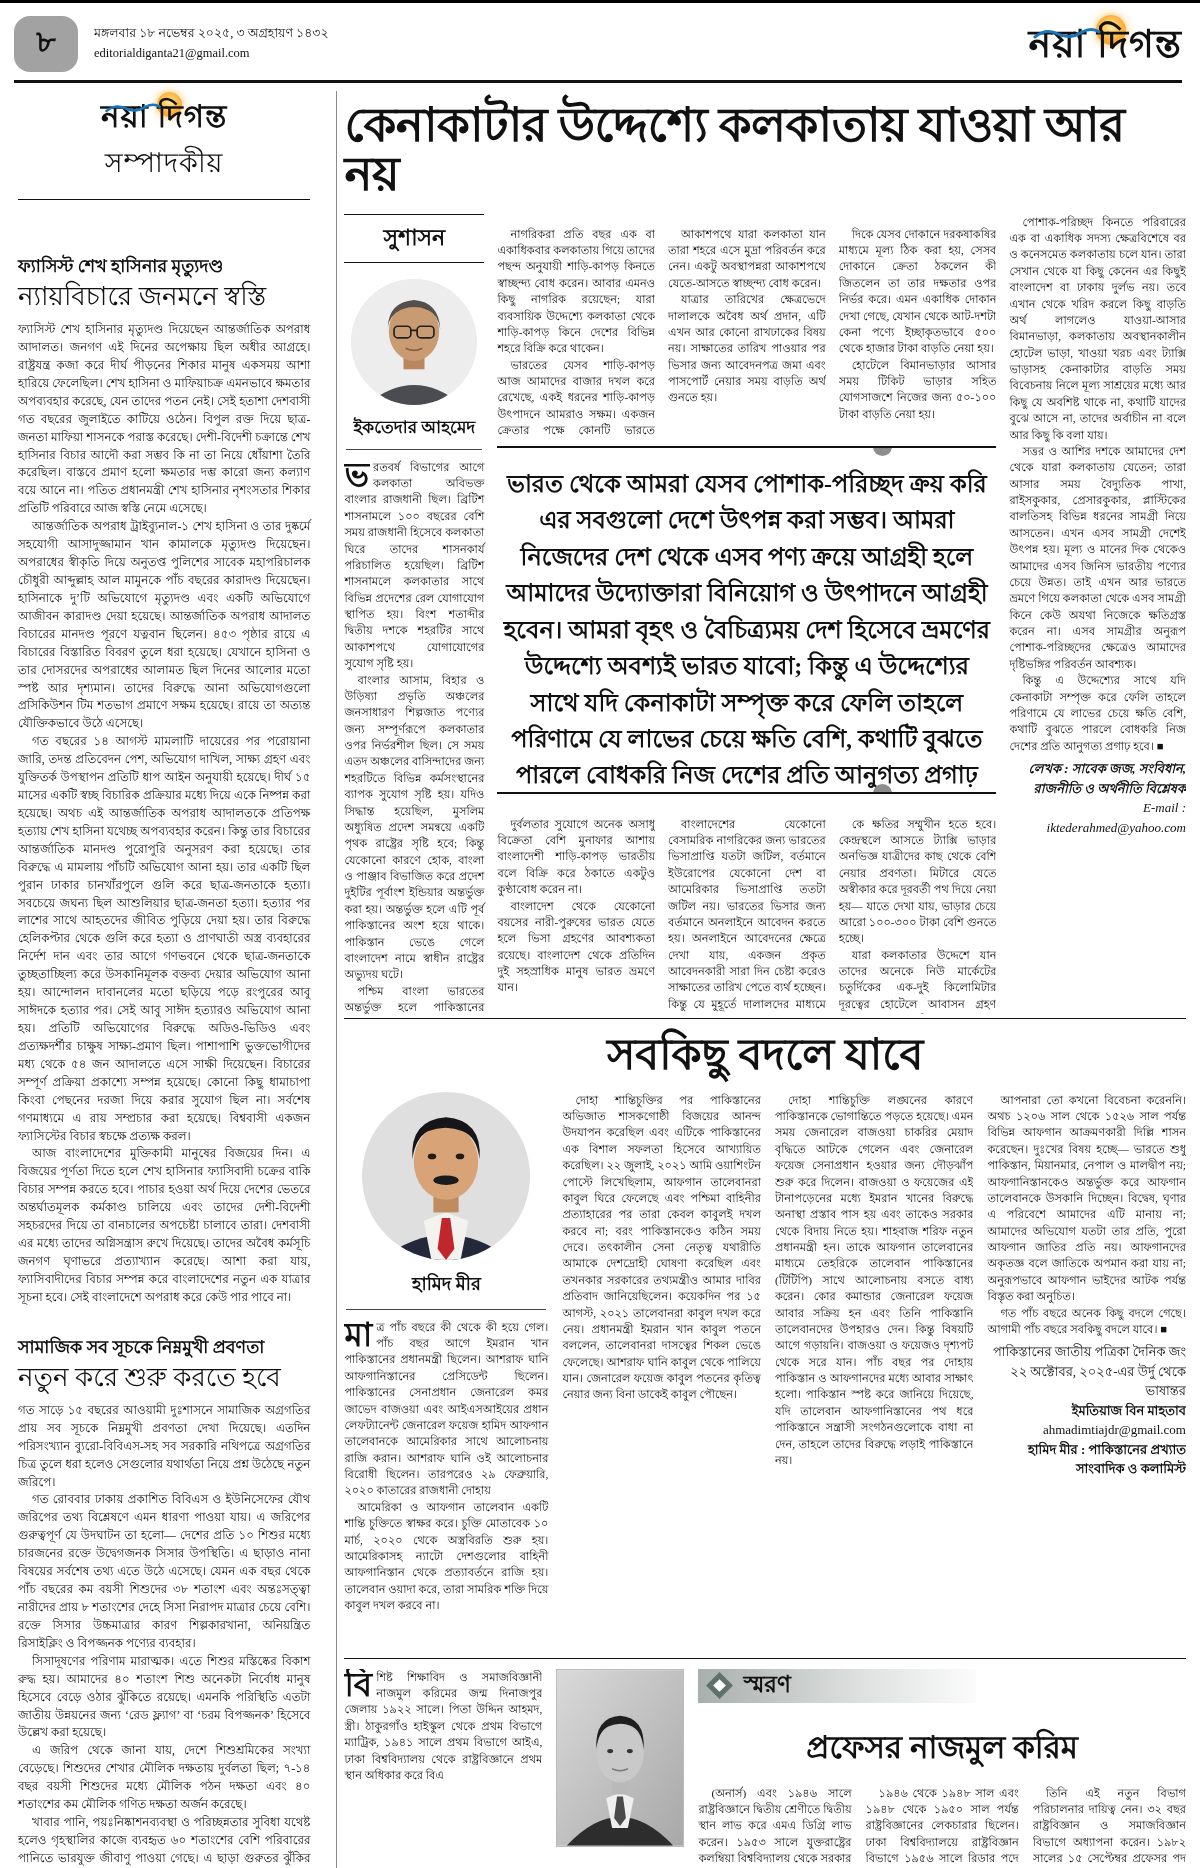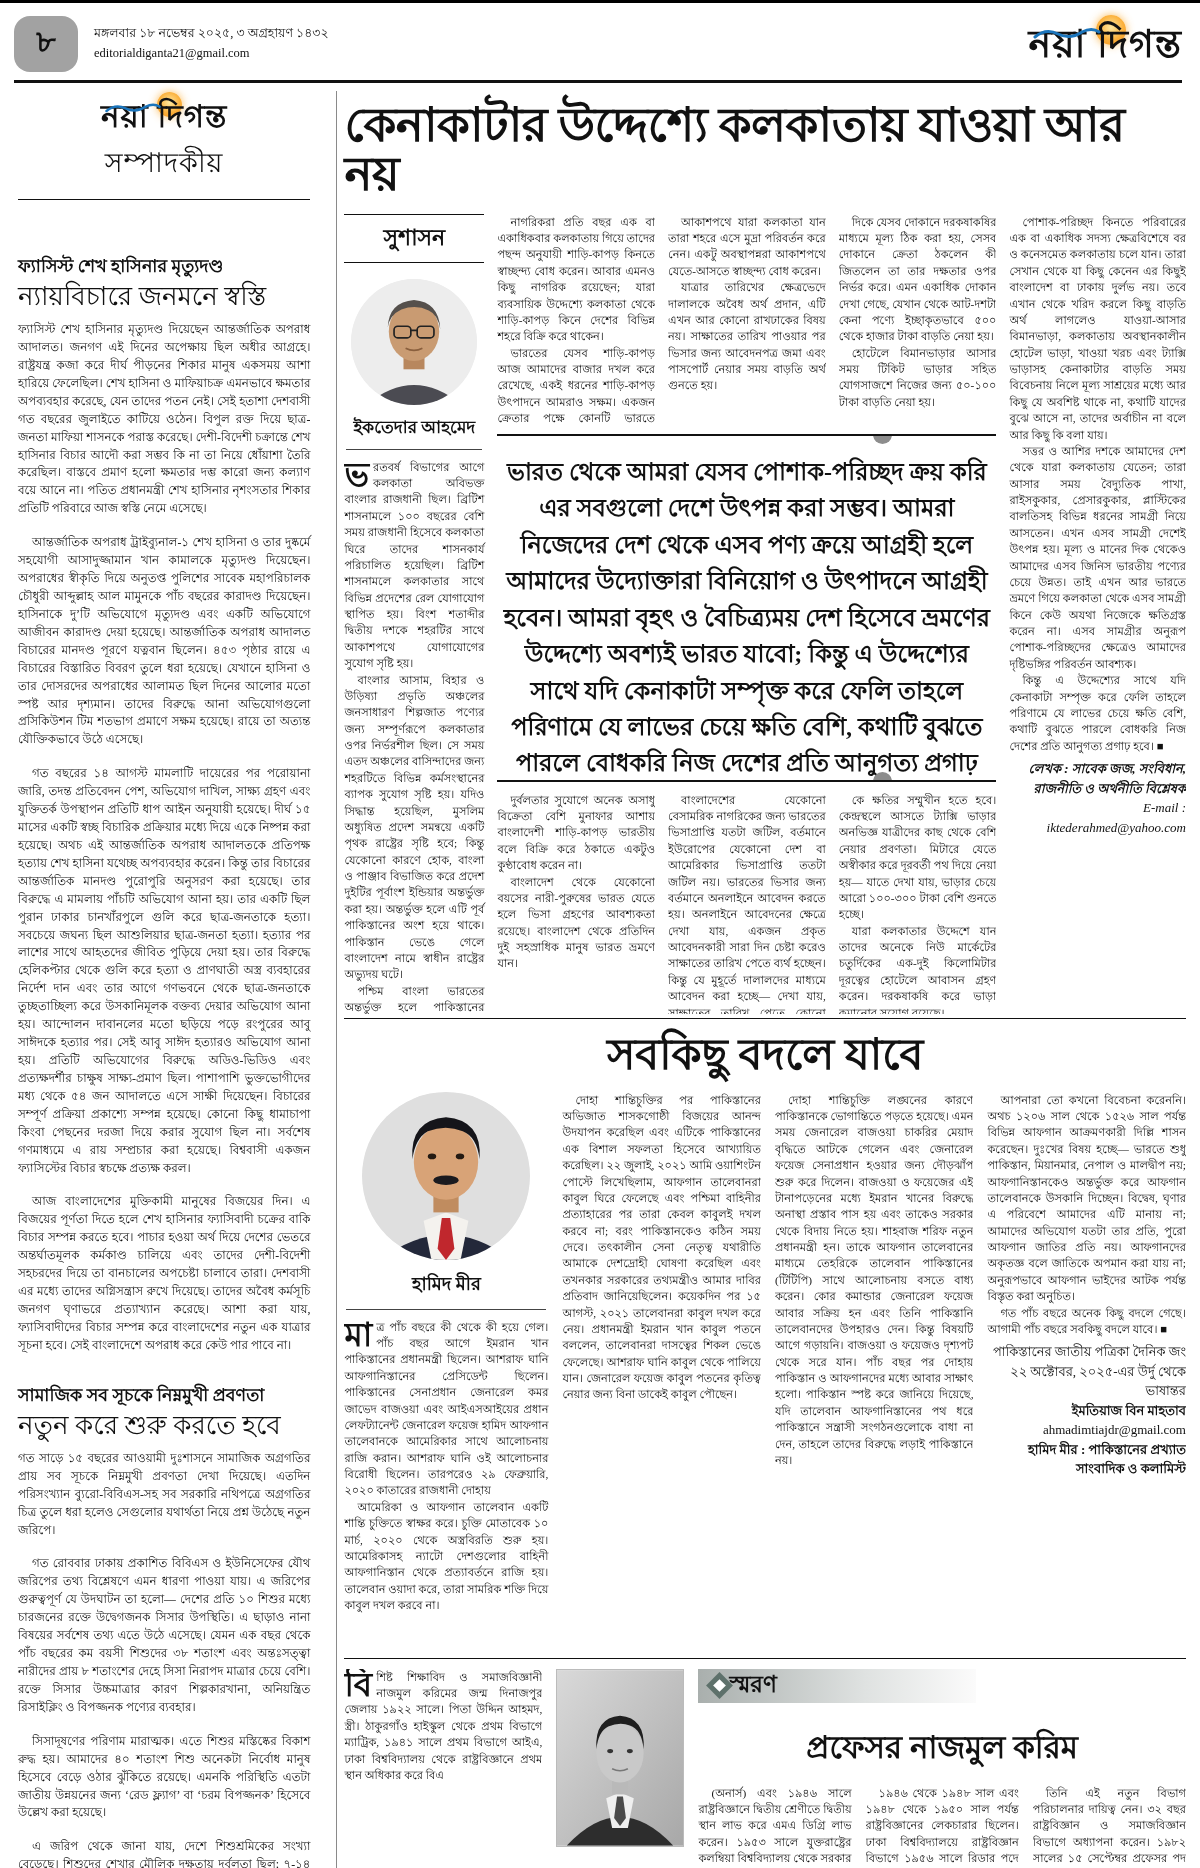--- a/index.html
+++ b/index.html
@@ -39,21 +39,21 @@
 
   
   .ed-logo-wrap { text-align:center; padding-top:8px; }
   .ed-section { text-align:center; font-size:27px; letter-spacing:1px; margin:10px 0 12px; }
   .ed-rule { border-bottom:1.5px solid #111; }
   .editorial { margin-top:56px; }
   .editorial.second { margin-top:30px; }
   .ed-kicker { font-size:17.5px; font-weight:bold; line-height:1.25; }
   .ed-headline { font-size:26px; font-weight:normal; line-height:1.2; margin:3px 0 9px; }
   .ed-body p { font-size:11.8px; line-height:1.52; text-align:justify; }
-  .ed-body p + p { text-indent:14px;margin-top:16px; }
+  .ed-body p + p { text-indent:14px; }
 
   
   .para { font-size:11.3px; line-height:1.45; text-align:justify; }
   .paras .para + .para, .para + .paras .para { text-indent:13px; }
   .paras .para { text-indent:13px; }
   .paras .para:first-child { text-indent:13px; }
   .dropcap { float:left; font-size:33px; line-height:.9; font-weight:bold; padding:2px 4px 0 0; }
 
   
   .headline-1 { font-size:47px; font-weight:800; text-align:left; line-height:1.05;
@@ -61,21 +61,21 @@
   .art1 { display:flex; gap:13px; height:800px; overflow:hidden; }
   .a1-author { width:140px; flex:none; }
   .kicker-box { border-top:1.5px solid #111; border-bottom:1.5px solid #111;
                 text-align:center; font-size:22px; font-weight:bold; padding:5px 0; margin-bottom:16px; }
   .portrait-round { width:126px; height:126px; margin:0 auto; border-radius:50%; overflow:hidden;
                     background:#ececec; }
   .portrait-round svg { display:block; width:100%; height:100%; }
   .author-name { text-align:center; font-size:17px; font-weight:bold; margin:9px 0 7px; }
   .name-rule { border-bottom:1px solid #444; margin:0 2px 9px; }
   .a1-mid { width:499px; flex:none; display:flex; flex-direction:column; }
-  .a1-band { display:flex; gap:13px; overflow:hidden; }
+  .a1-band { display:flex; gap:13px; overflow:hidden;margin-top:12px; }
   .a1-band.top { height:212px; }
   .a1-band.bottom { flex:1; }
   .tcol { flex:1; overflow:hidden; }
   .quote-box { position:relative; border-top:2px solid #111; border-bottom:2px solid #111;
                margin:8px 0 10px; padding:18px 6px 10px; height:348px; overflow:hidden; }
   .quote-text { font-size:24px; font-weight:600; line-height:1.52; text-align:center; }
   .qdot { position:absolute; width:19px; height:19px; border-radius:50%; background:#8d8d8d; right:104px; }
   .qdot.top { top:-11px; } .qdot.bottom { bottom:-11px; }
   .a1-right { flex:1; overflow:hidden; display:flex; flex-direction:column; }
   .attrib { text-align:right; font-size:13px; line-height:1.5; margin-top:5px; }
@@ -93,21 +93,21 @@
   .a2-name { text-align:center; font-size:18px; font-weight:bold; margin:10px 0 8px; }
 
   
   .rem { border-top:1.5px solid #111; margin-top:10px; padding:10px 0 8px;
          display:flex; gap:14px; height:228px; overflow:hidden; }
   .rem-intro { width:198px; flex:none; overflow:hidden; }
   .rem-photo { width:128px; flex:none; }
   .rem-photo svg { display:block; width:128px; height:178px; border:1px solid #bbb; }
   .rem-right { flex:1; overflow:hidden; }
   .rem-bar { width:278px; height:34px; background:linear-gradient(90deg,#a9afad 0%,#dfe2e1 60%,#fbfbfb 100%);
-             display:flex; align-items:center; padding-left:12px; }
+             display:flex; align-items:center; gap:14px; padding-left:12px; }
   .diamond { width:19px; height:19px; background:#5e716b; transform:rotate(45deg); position:relative; flex:none; }
   .diamond::after { content:""; position:absolute; inset:5px; background:#fff; }
   .rem-label { font-size:23px; font-weight:bold; }
   .rem-headline { font-size:31px; font-weight:800; text-align:center; margin:20px 0 10px; }
   .rem-cols { display:flex; gap:14px; overflow:hidden; height:118px; }
 </style>
 </head>
 <body>
 
 <div class="page">

